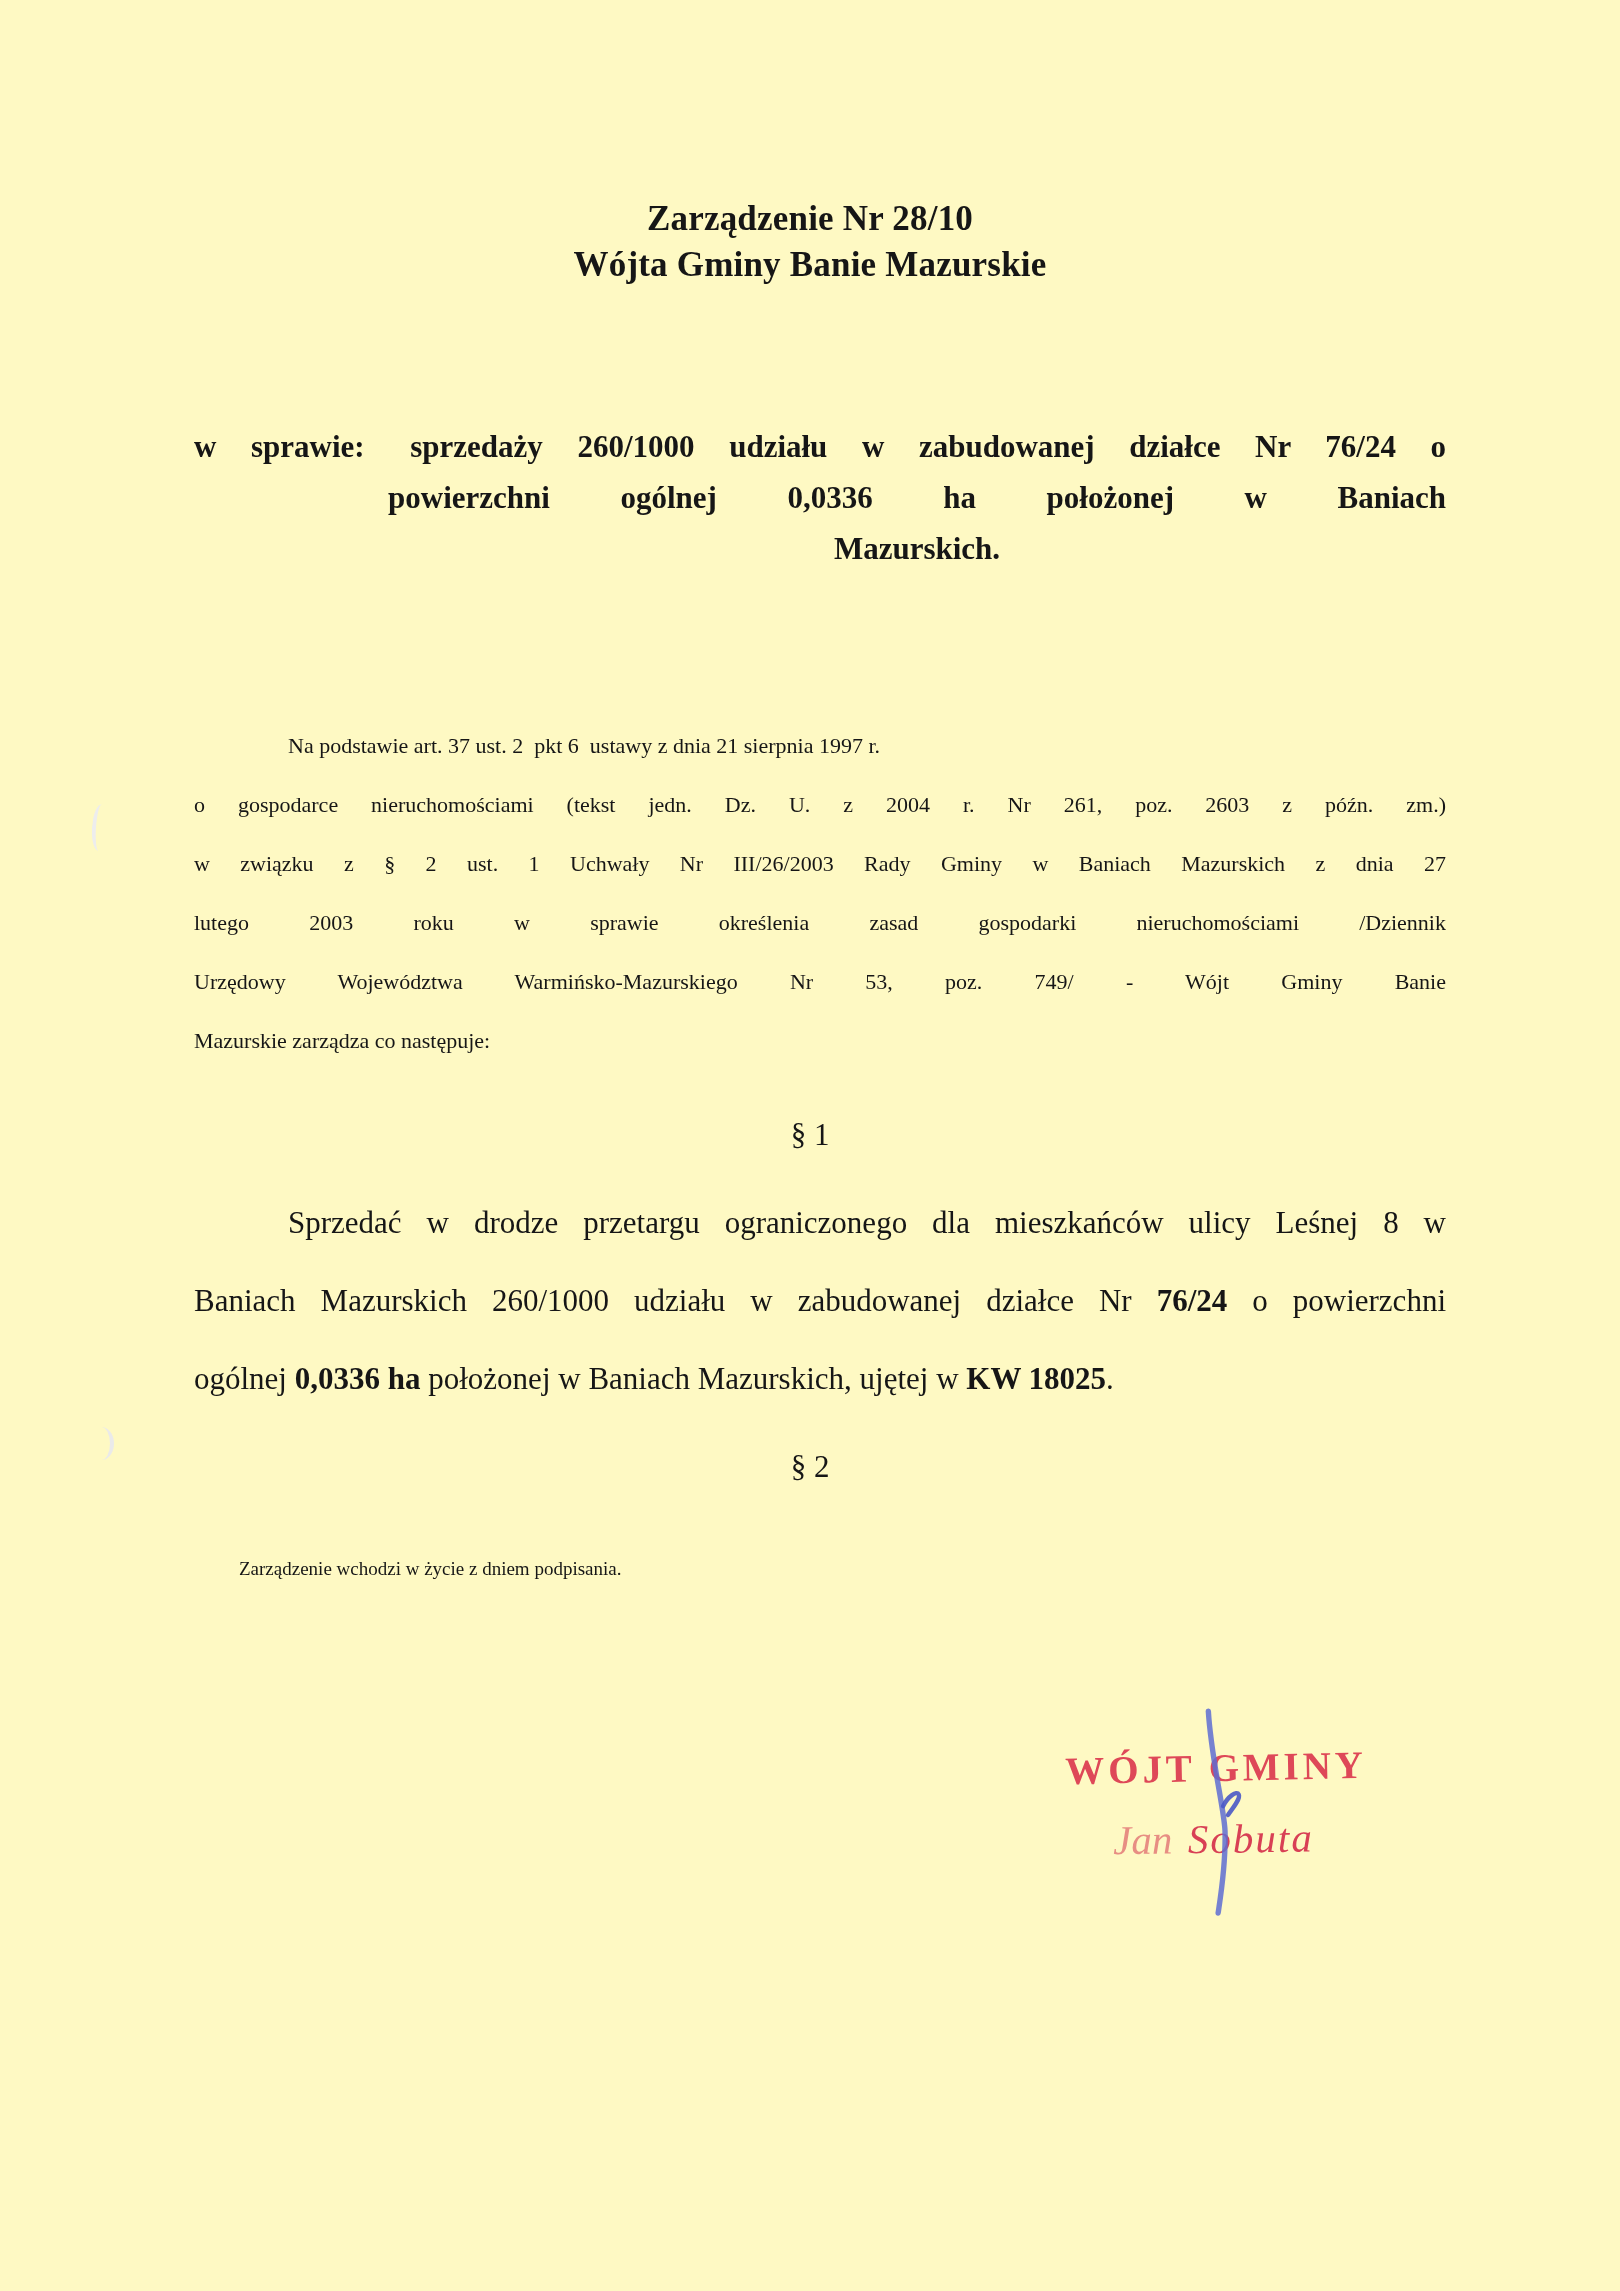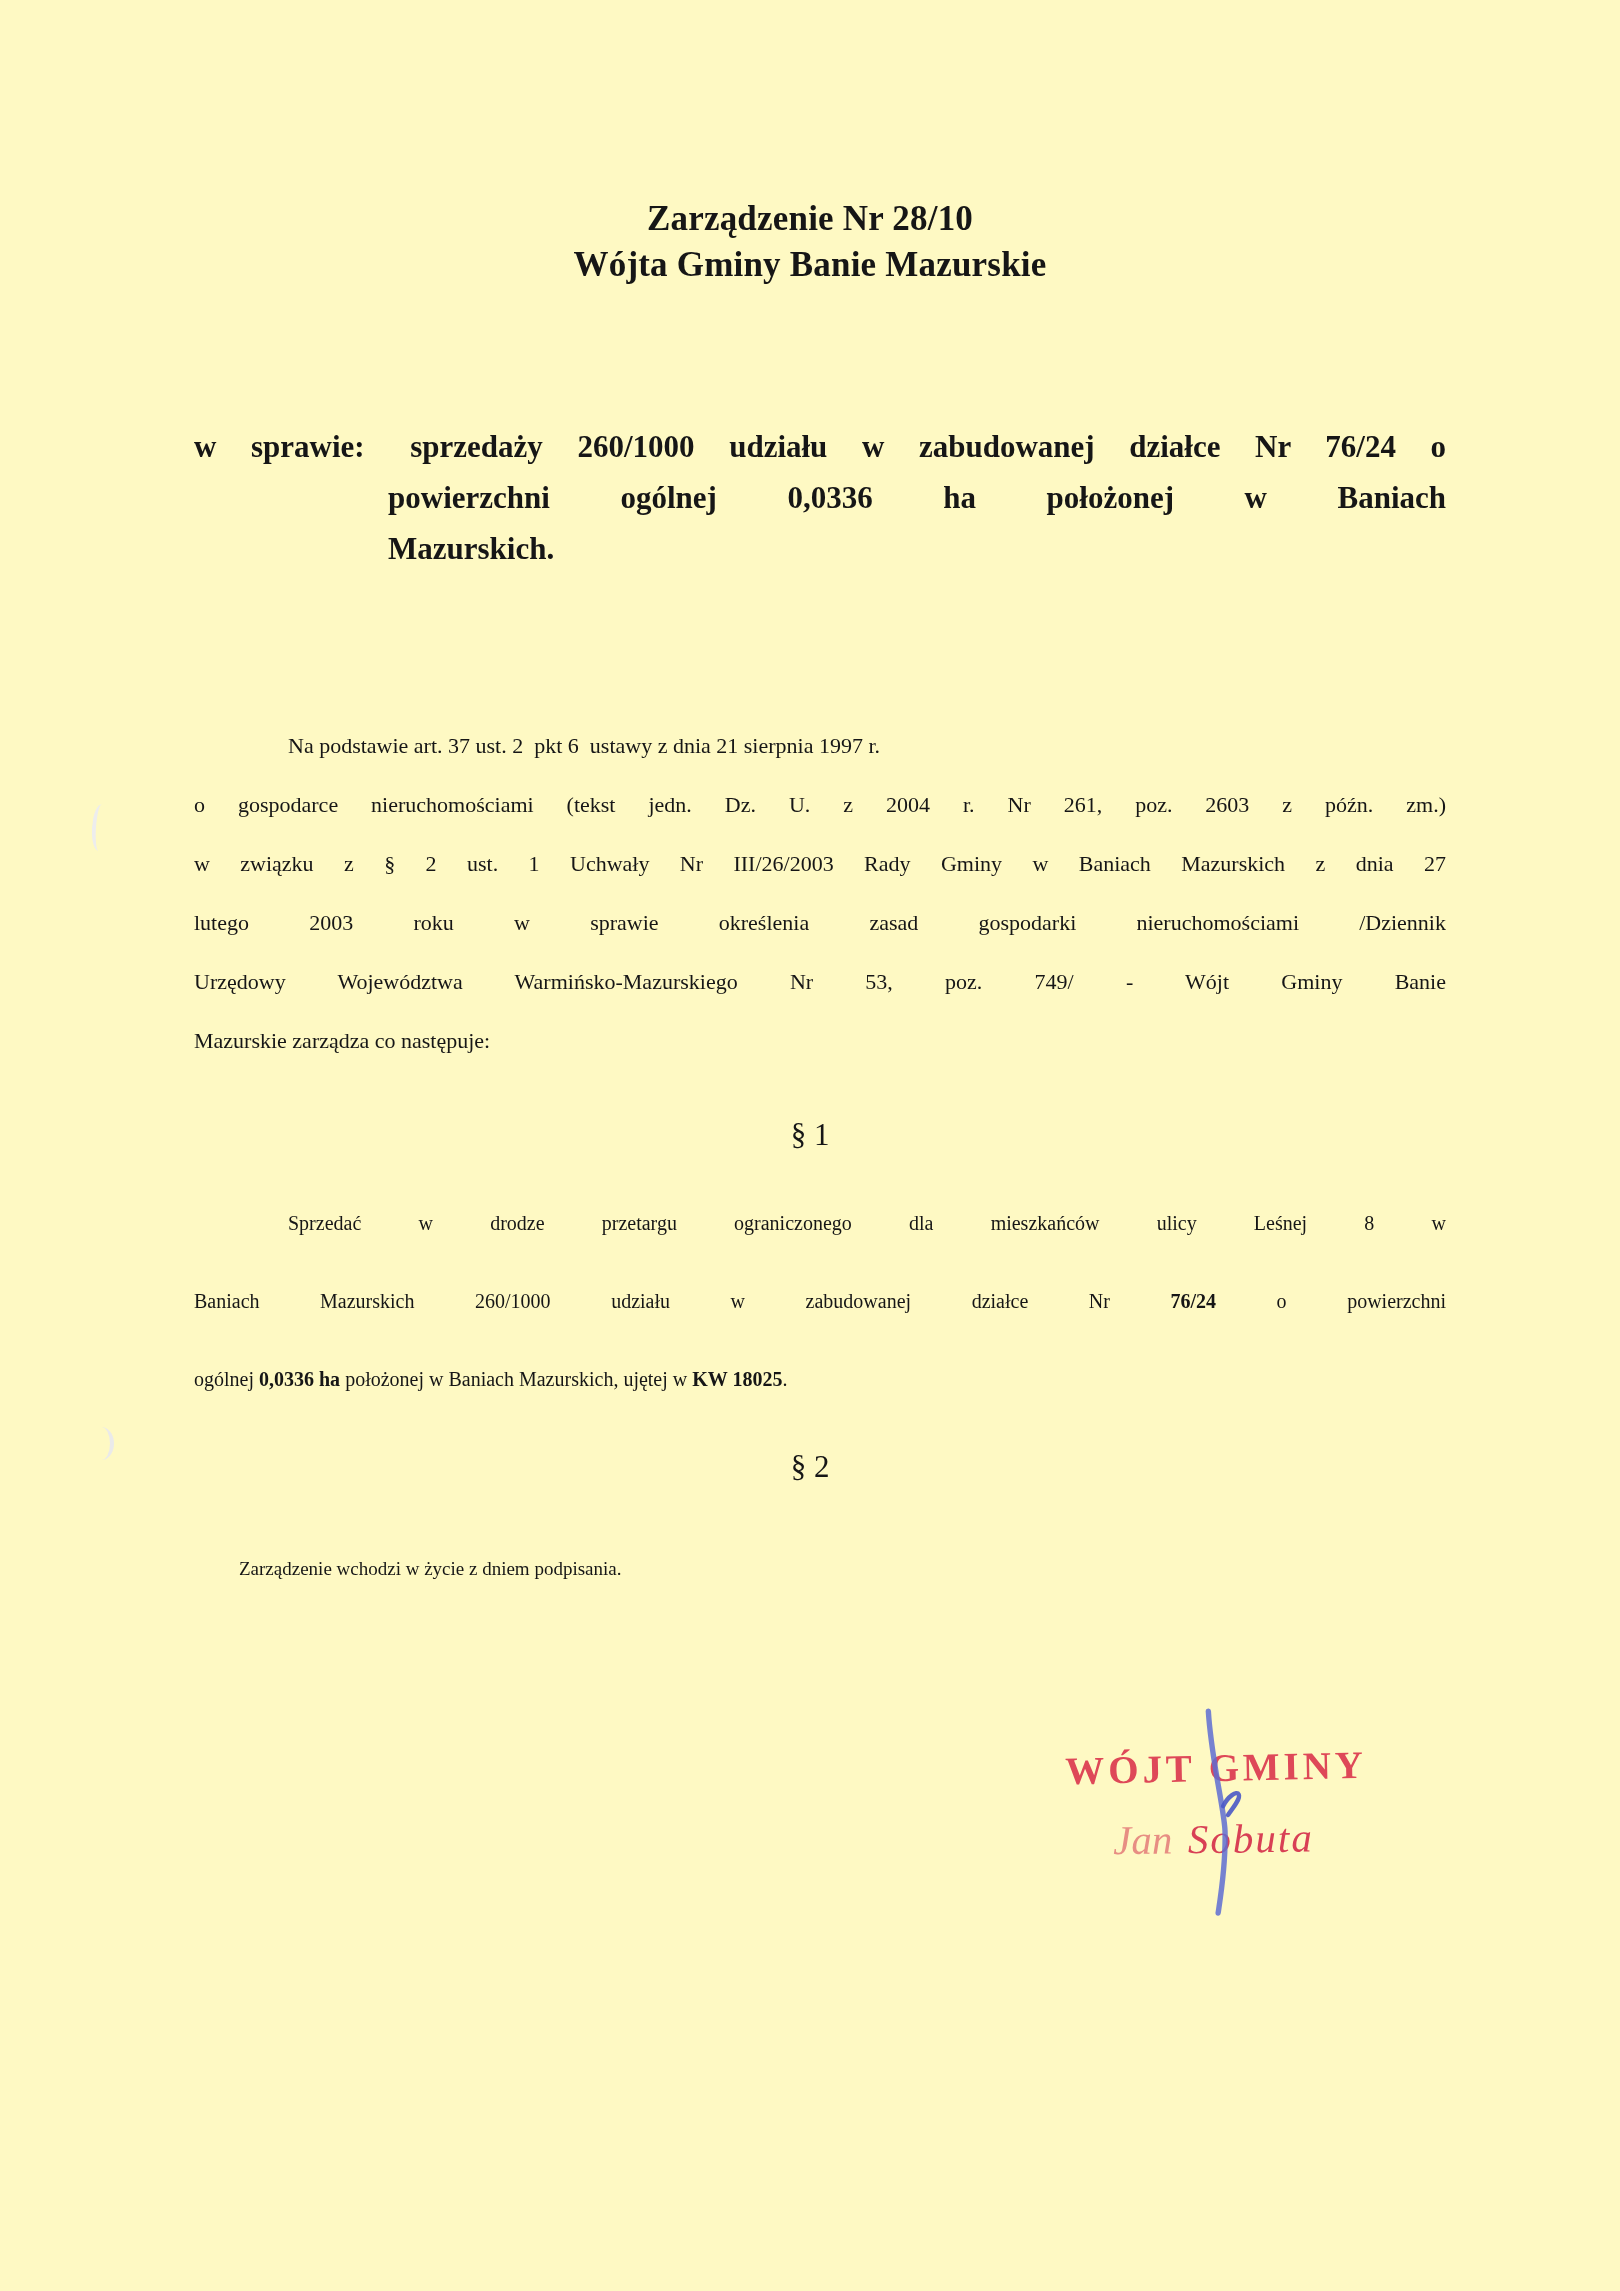--- a/index.html
+++ b/index.html
@@ -28,21 +28,21 @@
 
   
   .subject {
     position: absolute;
     top: 421px; left: 388px;
     width: 1058px;
     font-weight: bold;
     font-size: 31px;
     line-height: 51px;
   }
-  .s-line { white-space: nowrap; }
+  .s-line { white-space: nowrap; text-align: center; }
   .s-first { margin-left: -194px; width: 1252px; }
   .jfull { text-align: justify; text-align-last: justify; }
   .s-label { margin-right: 11px; }
 
   
   .legal {
     position: absolute;
     top: 716px; left: 194px;
     width: 1252px;
     font-size: 22px;
@@ -59,21 +59,21 @@
     font-size: 31px;
   }
   .h1pos { top: 1117px; }
   .h2pos { top: 1449px; }
 
   
   .sec1 {
     position: absolute;
     top: 1184px; left: 194px;
     width: 1252px;
-    font-size: 20px;
+    font-size: 31px;
     line-height: 78px;
     font-family: Liberation Serif, serif;
   }
   .b { font-weight: bold; }
 
   
   .closing {
     position: absolute;
     top: 1558px; left: 239px;
     font-size: 19px;

